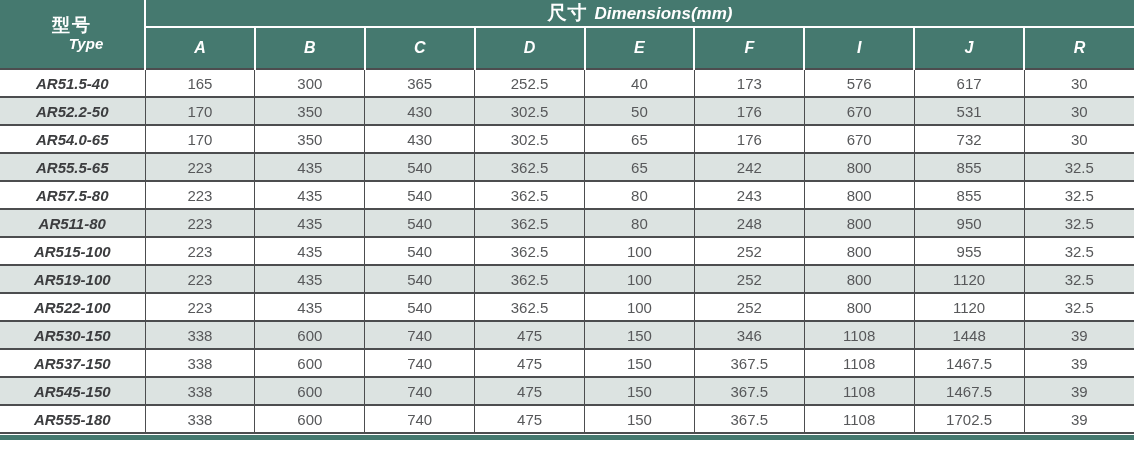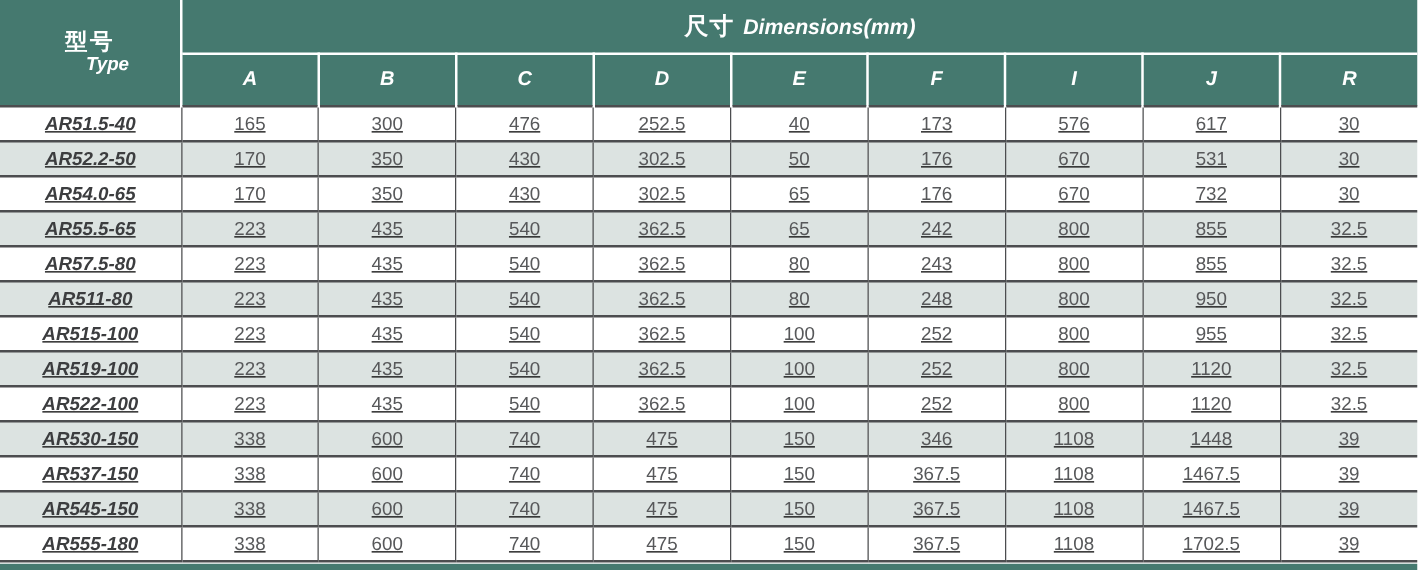--- a/index.html
+++ b/index.html
@@ -28,21 +28,21 @@
 
   
   thead th {
     background: var(--header-bg);
     color: #ffffff;
     padding: 0;
     text-align: center;
     vertical-align: middle;
     border: none;
   }
-  tr.top-row { height: 43px; }
+  tr.top-row { height: 27px; }
   tr.letter-row { height: 42px; }
 
   th.type-head { border-right: 2px solid #ffffff; }
   th.type-head .cn {
     font-size: 18px;
     font-weight: bold;
     letter-spacing: 2px;
     line-height: 20px;
   }
   th.type-head .en {
@@ -68,21 +68,21 @@
 
   th.letter {
     border-left: 2px solid #ffffff;
     font-size: 16px;
     font-style: italic;
     font-weight: bold;
   }
   th.letter:last-child { border-right: none; }
 
   
-  tbody tr { height: 28px; text-decoration: underline; }
+  tbody tr { height: 28px; }
   tbody tr.alt td { background: var(--row-alt-bg); }
   tbody td {
     padding: 0;
     text-align: center;
     vertical-align: middle;
     background: #ffffff;
     color: var(--text);
     font-size: 15px;
     border-top: 2px solid var(--border);
     border-bottom: 2px solid var(--border);
@@ -141,21 +141,21 @@
           <th class="letter">I</th>
           <th class="letter">J</th>
           <th class="letter">R</th>
         </tr>
     </thead>
     <tbody id="table-body">
         <tr>
           <td class="type-cell">AR51.5-40</td>
           <td>165</td>
           <td>300</td>
-          <td>476</td>
+          <td>365</td>
           <td>252.5</td>
           <td>40</td>
           <td>173</td>
           <td>576</td>
           <td>617</td>
           <td>30</td>
         </tr>
         <tr class="alt">
           <td class="type-cell">AR52.2-50</td>
           <td>170</td>

